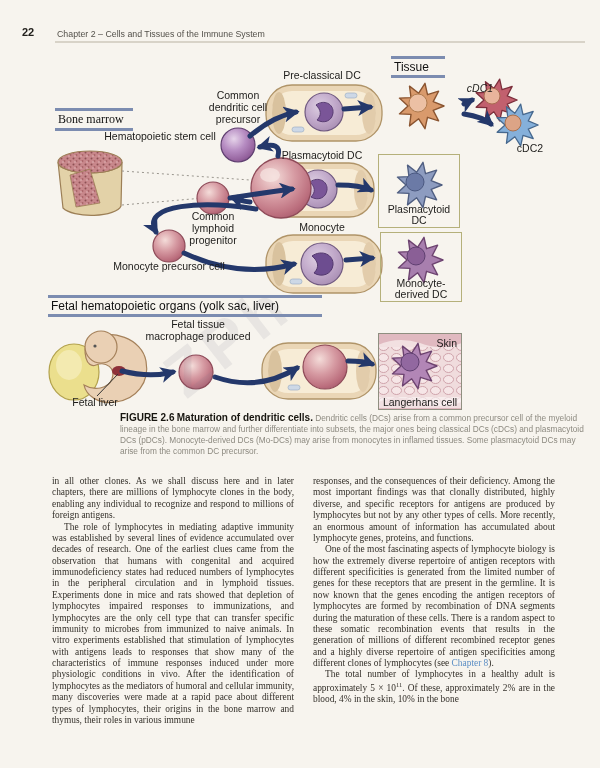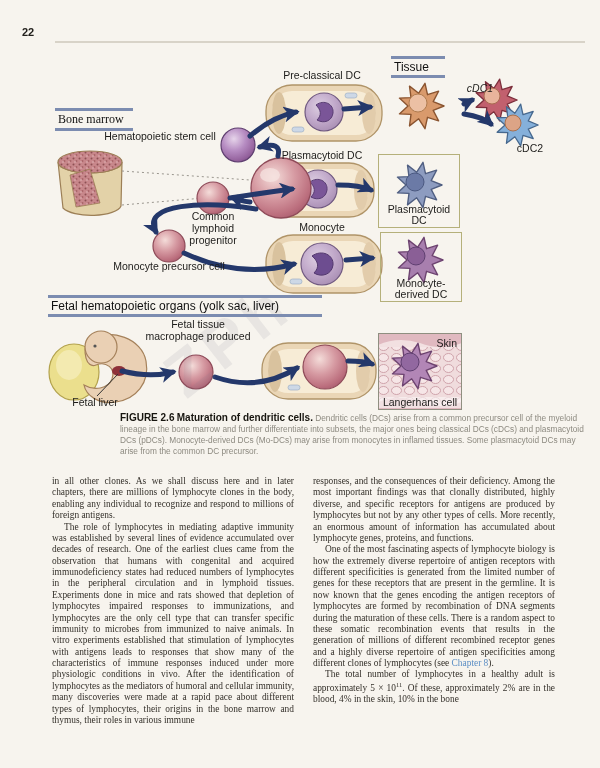--- a/index.html
+++ b/index.html
@@ -34,20 +34,21 @@
   .indent{text-indent:12px;}
   .chlink{color:#5b8ec4;cursor:pointer;}
   sup{font-size:6.5px;}
 </style>
 </head>
 <body>
 
 <div class="page">
 
   <div class="pgnum">22</div>
+  <div class="chtitle">Chapter 2 – Cells and Tissues of the Immune System</div>
   <div class="hrule"></div>
 
   <div class="fig">
 
     <svg width="600" height="410" viewBox="0 0 600 410">
       <defs>
         <marker id="ah" viewBox="0 0 6 6" refX="4.6" refY="3" markerWidth="3.2" markerHeight="3.2" orient="auto-start-reverse">
           <path d="M0 0 L6 3 L0 6 L1.6 3 Z" fill="#24386b"></path>
         </marker>
         <radialGradient id="gPink" cx="38%" cy="32%" r="78%">
@@ -182,20 +183,21 @@
     </svg>
 
     <div class="watermark">ZPh</div>
 
     <div class="sechdr" style="left:391px;top:1px;width:48px;">Tissue</div>
     <div class="sechdr" style="left:55px;top:53px;width:72px;font-family:Liberation Serif, serif;">Bone marrow</div>
     <div class="sechdr" style="left:48px;top:240px;width:268px;">Fetal hematopoietic organs (yolk sac, liver)</div>
 
     <div class="flabel" style="left:258px;top:15px;width:128px;">Pre-classical DC</div>
     <div class="flabel" style="left:452px;top:28px;width:56px;font-style:italic;">cDC1</div>
+    <div class="flabel" style="left:196px;top:35px;width:84px;">Common dendritic cell precursor</div>
     <div class="flabel" style="left:103px;top:76px;width:114px;">Hematopoietic stem cell</div>
     <div class="flabel" style="left:500px;top:88px;width:60px;">cDC2</div>
     <div class="flabel" style="left:254px;top:95px;width:136px;">Plasmacytoid DC</div>
     <div class="flabel" style="left:171px;top:156px;width:84px;">Common lymphoid progenitor</div>
     <div class="flabel" style="left:270px;top:167px;width:104px;">Monocyte</div>
     <div class="flabel" style="left:112px;top:206px;width:114px;">Monocyte precursor cell</div>
     <div class="flabel" style="left:144px;top:264px;width:108px;">Fetal tissue macrophage produced</div>
     <div class="flabel" style="left:52px;top:342px;width:86px;">Fetal liver</div>
 
     <div class="fbox" style="left:378px;top:99px;width:82px;height:74px;">

